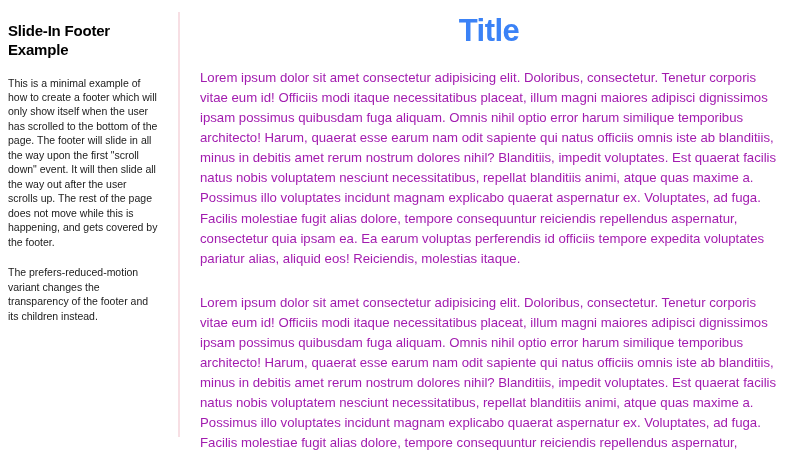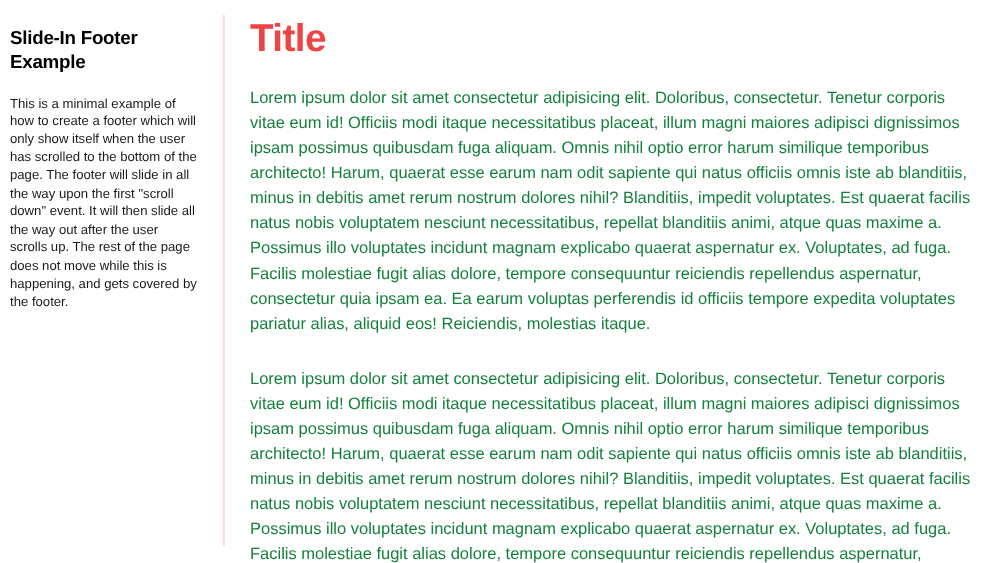--- a/index.html
+++ b/index.html
@@ -69,41 +69,43 @@
     padding: 14px 22px 0 22px;
     margin-left: 8px;
   }
 
   .main-title {
     margin: 0 0 20px 0;
     font-size: 31px;
     line-height: 1.1;
     font-weight: bold;
     letter-spacing: -0.5px;
-    color: #ef4444;
+    color: #3b82f6;
+    text-align: center;
   }
 
   .main-para {
     margin: 0 0 24px 0;
     font-size: 13.2px;
     line-height: 1.52;
-    color: #15803d;
+    color: #a21caf;
   }
   .main-para:last-child {
     margin-bottom: 0;
   }
 </style>
 </head>
 <body>
 
 <div class="page">
 
   <aside class="sidebar">
     <h1 class="sidebar-title">Slide-In Footer Example</h1>
     <p class="sidebar-para">This is a minimal example of how to create a footer which will only show itself when the user has scrolled to the bottom of the page. The footer will slide in all the way upon the first "scroll down" event. It will then slide all the way out after the user scrolls up. The rest of the page does not move while this is happening, and gets covered by the footer.</p>
+    <p class="sidebar-para">The prefers-reduced-motion variant changes the transparency of the footer and its children instead.</p>
   </aside>
 
   <div class="divider"></div>
 
   <main class="main">
     <h2 class="main-title">Title</h2>
     <p class="main-para">Lorem ipsum dolor sit amet consectetur adipisicing elit. Doloribus, consectetur. Tenetur corporis vitae eum id! Officiis modi itaque necessitatibus placeat, illum magni maiores adipisci dignissimos ipsam possimus quibusdam fuga aliquam. Omnis nihil optio error harum similique temporibus architecto! Harum, quaerat esse earum nam odit sapiente qui natus officiis omnis iste ab blanditiis, minus in debitis amet rerum nostrum dolores nihil? Blanditiis, impedit voluptates. Est quaerat facilis natus nobis voluptatem nesciunt necessitatibus, repellat blanditiis animi, atque quas maxime a. Possimus illo voluptates incidunt magnam explicabo quaerat aspernatur ex. Voluptates, ad fuga. Facilis molestiae fugit alias dolore, tempore consequuntur reiciendis repellendus aspernatur, consectetur quia ipsam ea. Ea earum voluptas perferendis id officiis tempore expedita voluptates pariatur alias, aliquid eos! Reiciendis, molestias itaque.</p>
     <p class="main-para">Lorem ipsum dolor sit amet consectetur adipisicing elit. Doloribus, consectetur. Tenetur corporis vitae eum id! Officiis modi itaque necessitatibus placeat, illum magni maiores adipisci dignissimos ipsam possimus quibusdam fuga aliquam. Omnis nihil optio error harum similique temporibus architecto! Harum, quaerat esse earum nam odit sapiente qui natus officiis omnis iste ab blanditiis, minus in debitis amet rerum nostrum dolores nihil? Blanditiis, impedit voluptates. Est quaerat facilis natus nobis voluptatem nesciunt necessitatibus, repellat blanditiis animi, atque quas maxime a. Possimus illo voluptates incidunt magnam explicabo quaerat aspernatur ex. Voluptates, ad fuga. Facilis molestiae fugit alias dolore, tempore consequuntur reiciendis repellendus aspernatur, consectetur quia ipsam ea. Ea earum voluptas perferendis id officiis tempore expedita voluptates pariatur alias, aliquid eos! Reiciendis, molestias itaque.</p>
   </main>
 

